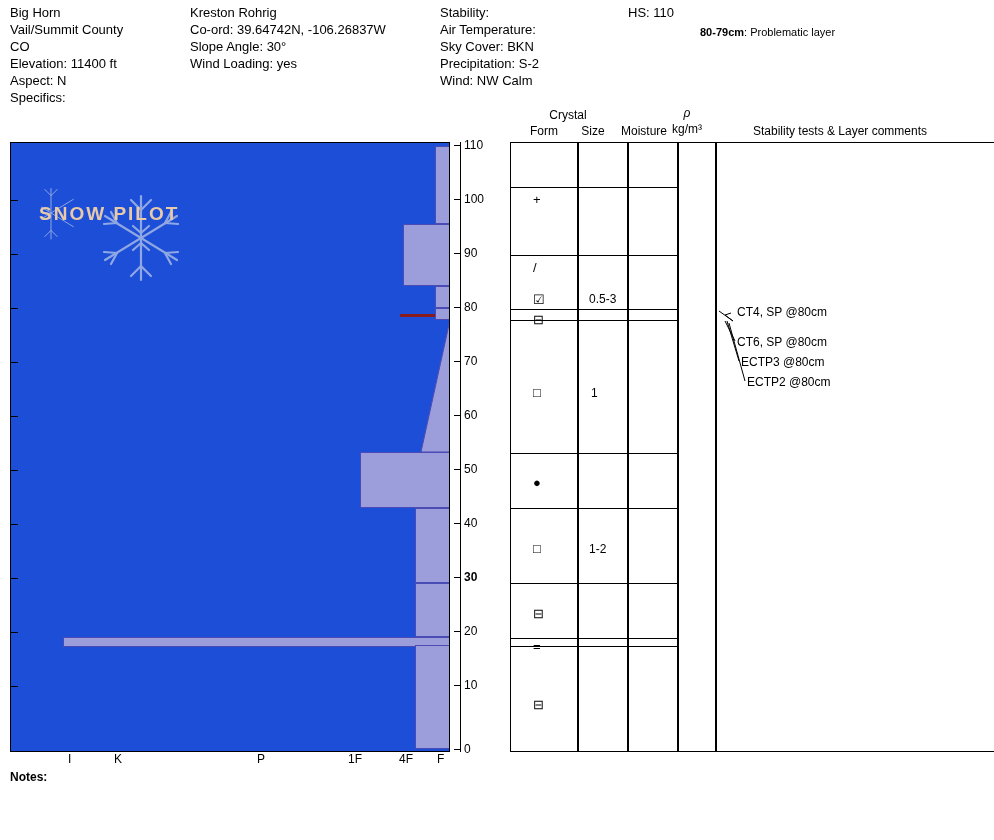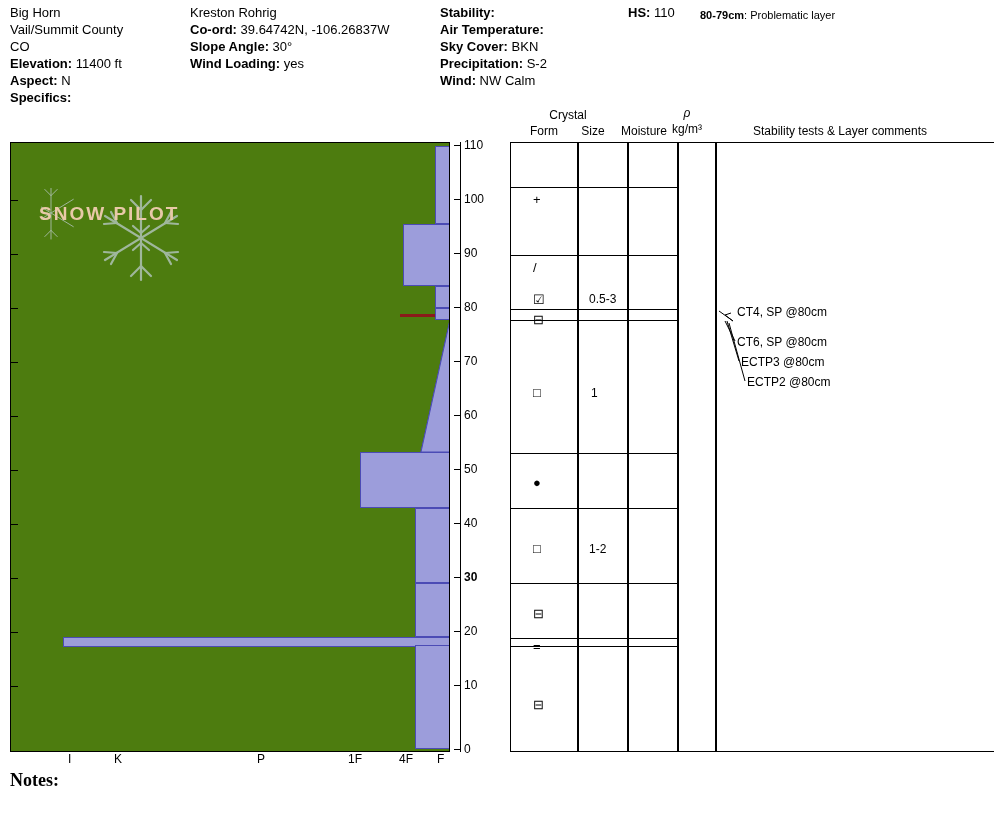--- a/index.html
+++ b/index.html
@@ -14,21 +14,21 @@
     font-size: 13px;
     color: #000000;
     position: relative;
     overflow: hidden;
   }
 
   
   #header { position: absolute; left: 0; top: 0; width: 994px; height: 112px; }
   .hcol { position: absolute; top: 4px; }
   .hline { line-height: 17px; white-space: nowrap; }
-  .hlabel { font-weight: bold; }
+  .hlabel { font-weight: normal; }
   .hval { font-weight: normal; }
 
   #col-loc   { left: 10px;  width: 180px; }
   #col-obs   { left: 190px; width: 250px; }
   #col-cond  { left: 440px; width: 170px; }
   #col-hs    { left: 628px; width: 74px; }
   #col-notes { left: 700px; width: 290px; }
 
   .note-small { font-size: 11px; line-height: 15px; }
   .note-small b { font-weight: bold; }
@@ -36,21 +36,21 @@
   
   #colheads { position: absolute; left: 0; top: 108px; width: 994px; height: 34px; font-size: 12px; }
   .ch { position: absolute; text-align: center; }
 
   
   #plot { position: absolute; left: 10px; top: 142px; width: 974px; height: 612px; }
 
   
   #graph {
     position: absolute; left: 0; top: 0; width: 440px; height: 610px;
-    border: 1px solid #000; box-sizing: border-box; background: #4d7c0f;
+    border: 1px solid #000; box-sizing: border-box; background: #1d4ed8;
     overflow: hidden;
   }
   #graph .tick { position: absolute; left: 0; width: 7px; height: 1px; background: #000; }
   .layerbar { position: absolute; background: #9c9ddb; border: 1px solid #4b4bb5; box-sizing: border-box; }
   .thinline { position: absolute; background: #3a3ab0; }
   .redline  { position: absolute; background: #8b1a1a; }
 
   
   #watermark { position: absolute; left: 30px; top: 45px; width: 180px; height: 100px; opacity: .65; }
   #wm-text {
@@ -78,21 +78,21 @@
   #p-comments { left: 706px; width: 280px; }
 
   .rowsep { position: absolute; left: 0; width: 100%; height: 1px; background: #000; }
   .sym { position: absolute; font-size: 13px; line-height: 13px; }
   .sizetxt { position: absolute; font-size: 12px; }
 
   
   .cmt { position: absolute; font-size: 12px; white-space: nowrap; }
 
   
-  #notes { position: absolute; left: 10px; top: 770px; font-weight: bold; font-size: 18px; font-family: Liberation Serif, serif; }
+  #notes { position: absolute; left: 10px; top: 770px; font-weight: bold; font-size: 12px; }
 </style>
 </head>
 <body>
 
 <div id="header">
 
   <div class="hcol" id="col-loc">
     <div class="hline">Big Horn</div>
     <div class="hline">Vail/Summit County</div>
     <div class="hline">CO</div>
@@ -150,21 +150,21 @@
   </div>
 
   <div class="hcol" id="col-hs">
     <div class="hline">
       <span class="hlabel">HS:</span>
       <span class="hval">110</span>
     </div>
   </div>
 
   <div class="hcol" id="col-notes">
-    <div class="note-small" style="margin-top:4px;">
+    <div class="note-small" style="margin-top:21px;">
       <b>80-79cm</b><span>: Problematic layer</span>
     </div>
   </div>
 </div>
 
 <div id="colheads">
   <div class="ch" style="left:510px; top:0px; width:116px;">Crystal</div>
   <div class="ch" style="left:510px; top:16px; width:68px;">Form</div>
   <div class="ch" style="left:568px; top:16px; width:50px;">Size</div>
   <div class="ch" style="left:614px; top:16px; width:60px;">Moisture</div>

